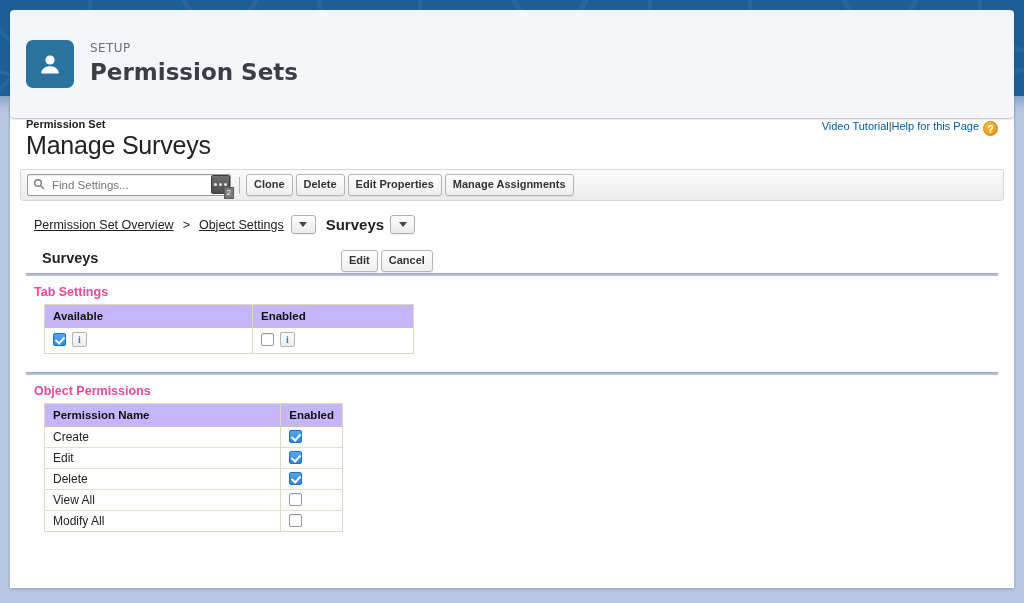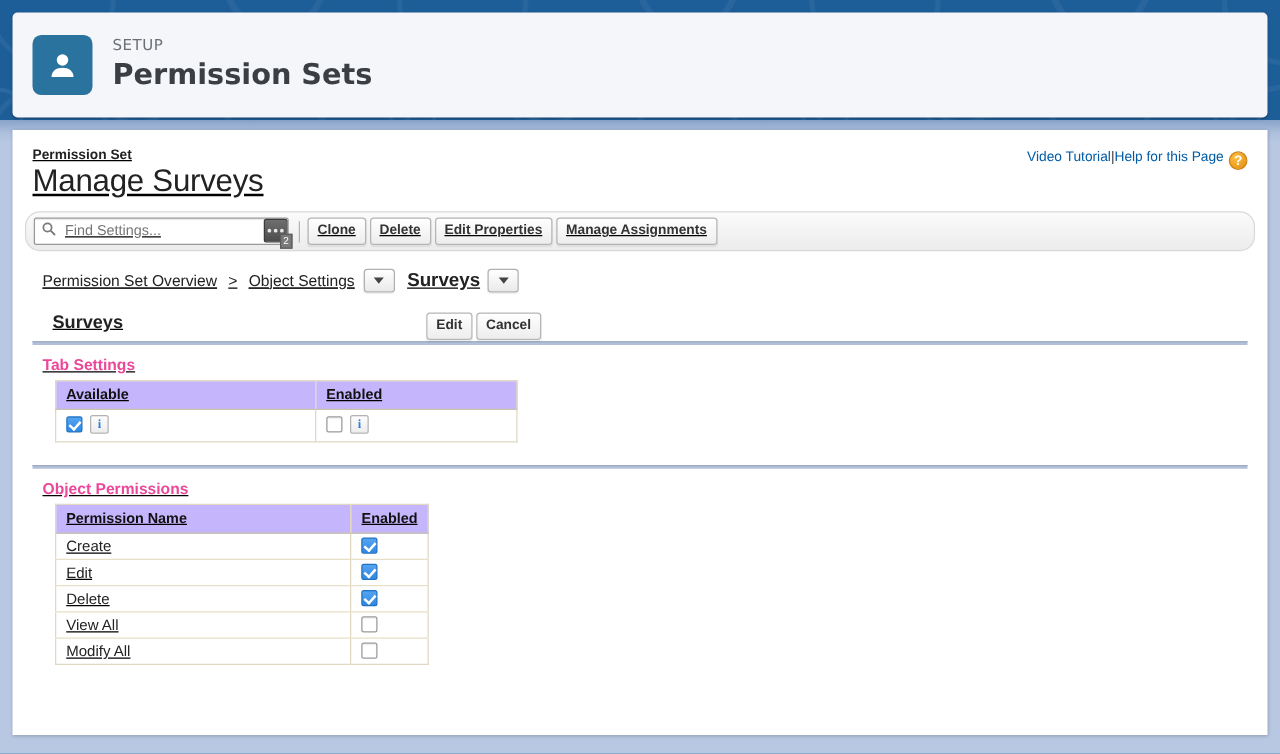--- a/index.html
+++ b/index.html
@@ -43,21 +43,21 @@
     content:"";
     position:absolute; top:0; left:0; right:0; height: 18px;
     background: linear-gradient(to bottom, #7f9dc6 0%, #adbfdc 60%, #b8c8e2 100%);
     opacity: .85;
   }
 
   
   .setup-header {
     position: absolute;
     top: 10px; left: 10px;
-    width: 1004px; height: 84px;
+    width: 1004px; height: 108px;
     background: #f4f6f9;
     border-radius: 4px;
     box-shadow: 0 1px 2px rgba(0,0,0,.28);
     display: flex;
     align-items: center;
     padding-left: 16px;
     z-index: 5;
   }
   .setup-icon {
     width: 48px; height: 48px;
@@ -84,21 +84,20 @@
 
   
   .content-card {
     position: absolute;
     top: 104px; left: 10px;
     width: 1004px; height: 484px;
     background: #ffffff;
     box-shadow: 0 1px 3px rgba(0,0,0,.22);
     z-index: 4;
     overflow: hidden;
-    text-decoration: underline;
   }
 
   .page-title-block {
     padding: 14px 16px 0 16px;
     position: relative;
   }
   .ptb-eyebrow {
     font-size: 11px;
     font-weight: bold;
     color: #222;
@@ -132,21 +131,21 @@
     margin-left: 4px;
     border: 1px solid #cf8211;
   }
 
   
   .toolbar {
     margin: 9px 10px 0 10px;
     height: 32px;
     background: linear-gradient(to bottom, #fbfbfb 0%, #ececec 100%);
     border: 1px solid #d8d8d8;
-    border-radius: 12px;
+    border-radius: 3px;
     display: flex;
     align-items: center;
     padding: 8px 6px;
     position: relative;
   }
   .search-wrap {
     position: relative;
     width: 204px;
     height: 22px;
     flex: 0 0 auto;

